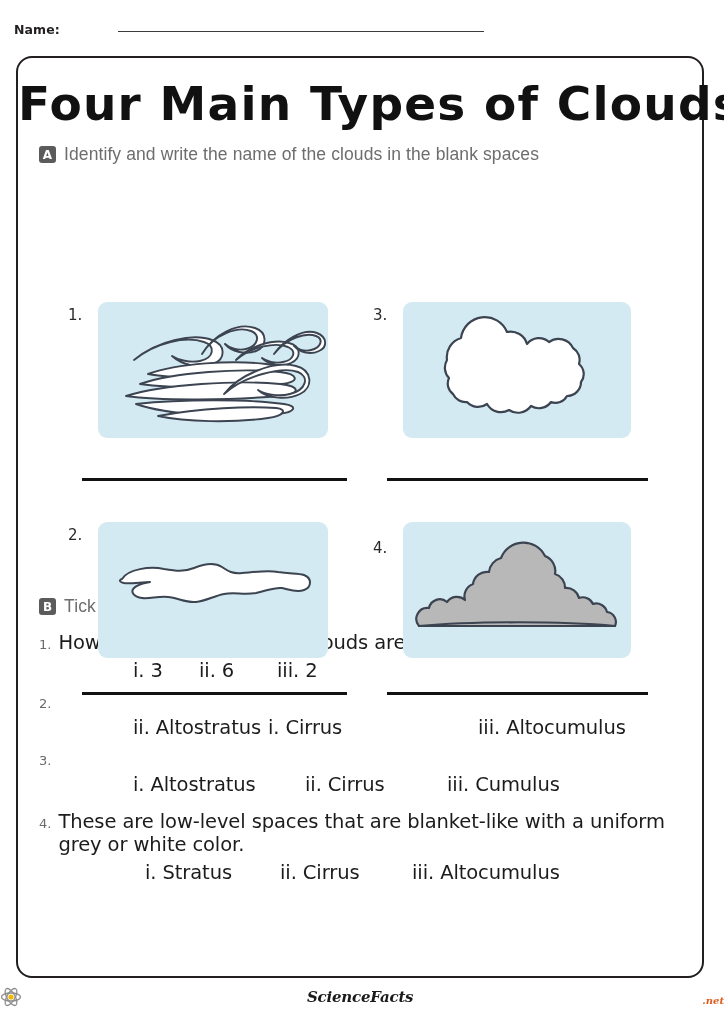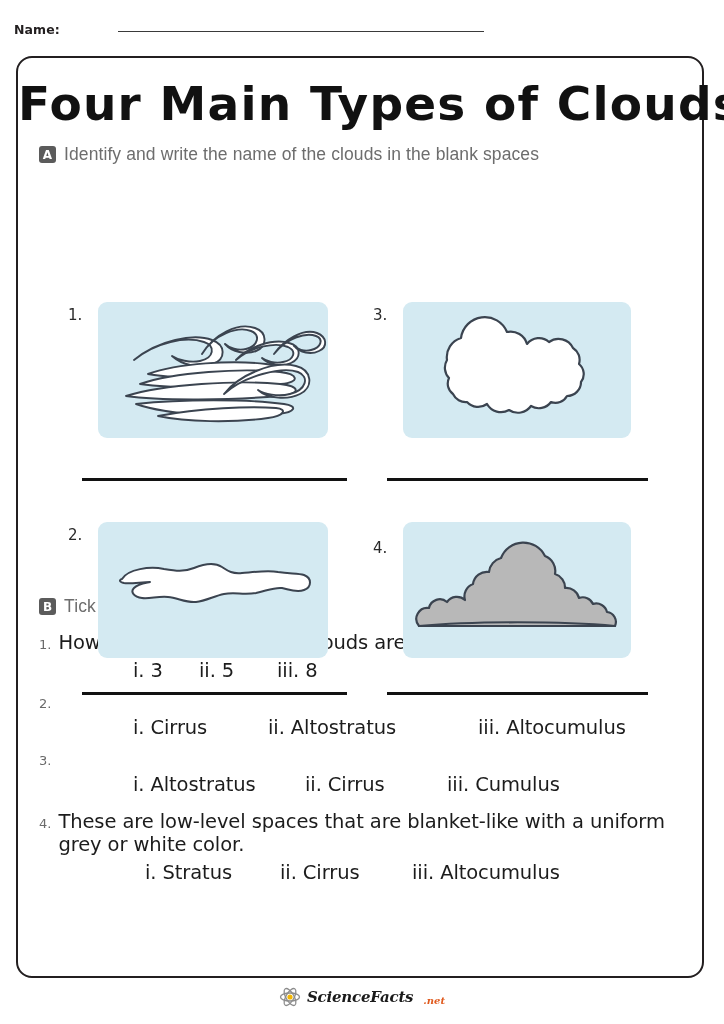--- a/index.html
+++ b/index.html
@@ -190,21 +190,21 @@
   .opts.wide3 .opt:nth-child(2) { width: 132px; }
 
   
   .footer {
     position: absolute;
     left: 0;
     right: 0;
     top: 987px;
     display: flex;
     align-items: center;
-    justify-content: center;
+    justify-content: space-between;
     gap: 6px;
   }
   .footer-logo { display: block; }
   .footer-word {
     font-family: "DejaVu Serif", serif;
     font-style: italic;
     font-weight: 700;
     font-size: 15px;
     color: #1a1a1a;
     letter-spacing: -.2px;
@@ -347,32 +347,32 @@
 
   <div class="quiz">
 
     <div class="q">
       <div class="q-line">
         <span class="q-num">1.</span>
         <span class="q-text">How many main types of clouds are there?</span>
       </div>
       <div class="opts tight">
         <span class="opt">i. 3</span>
-        <span class="opt">ii. 5</span>
-        <span class="opt">iii. 8</span>
+        <span class="opt">ii. 6</span>
+        <span class="opt">iii. 2</span>
       </div>
     </div>
 
     <div class="q">
       <div class="q-line">
         <span class="q-num">2.</span>
       </div>
       <div class="opts wide">
+        <span class="opt">ii. Altostratus</span>
         <span class="opt">i. Cirrus</span>
-        <span class="opt">ii. Altostratus</span>
         <span class="opt">iii. Altocumulus</span>
       </div>
     </div>
 
     <div class="q">
       <div class="q-line">
         <span class="q-num">3.</span>
       </div>
       <div class="opts wide2">
         <span class="opt">i. Altostratus</span>

